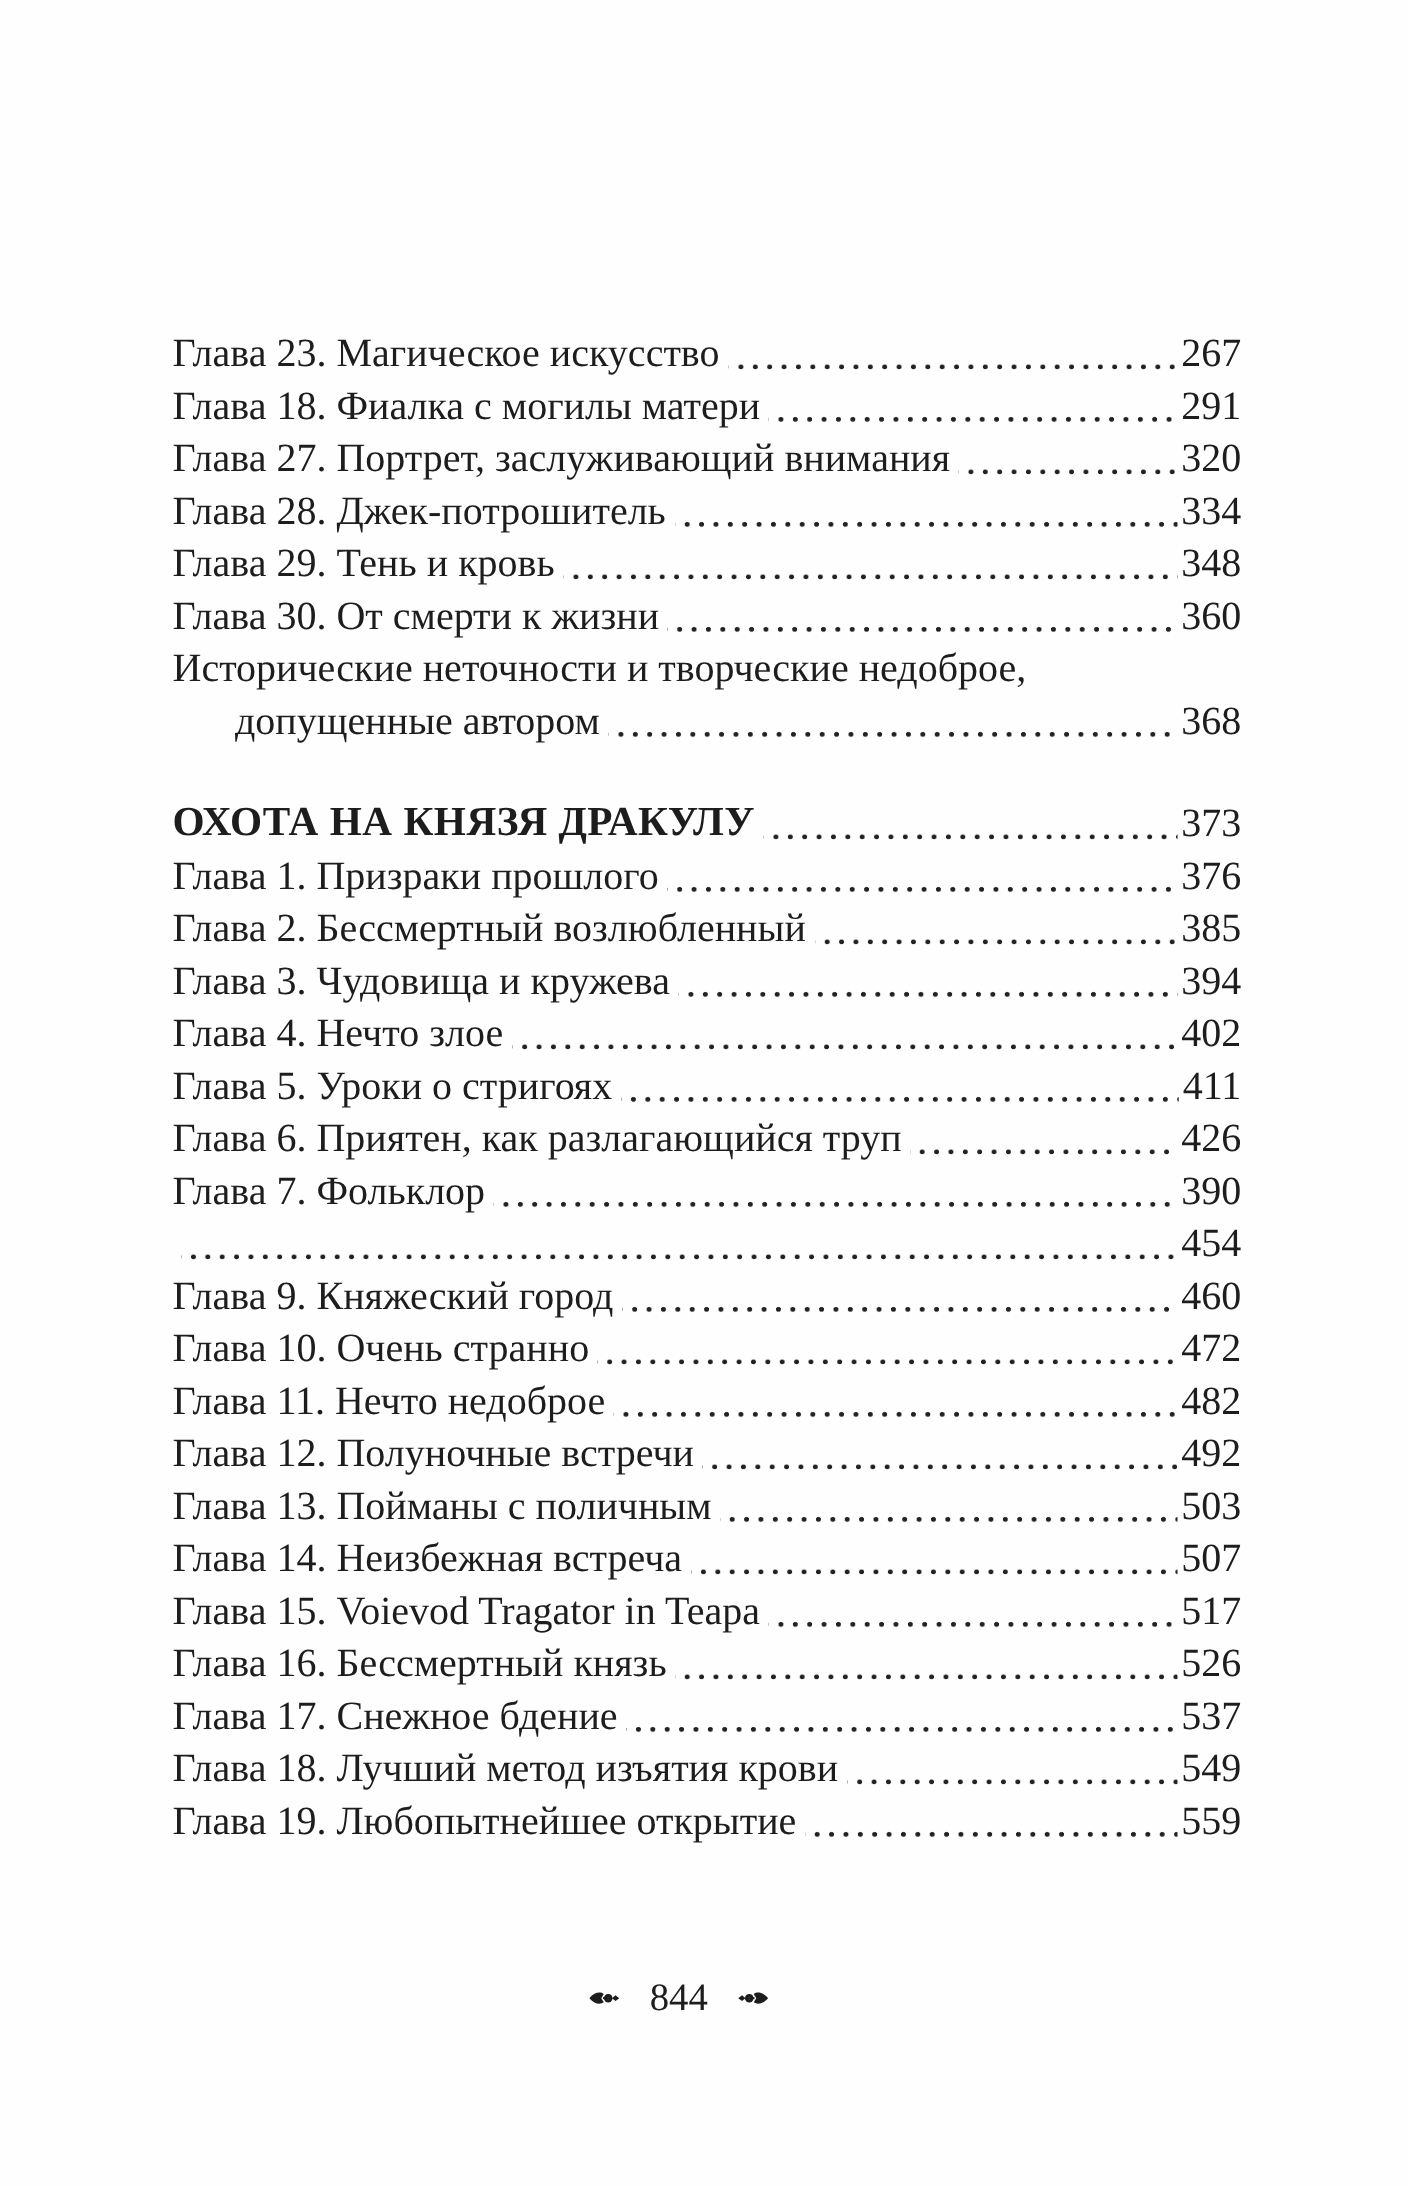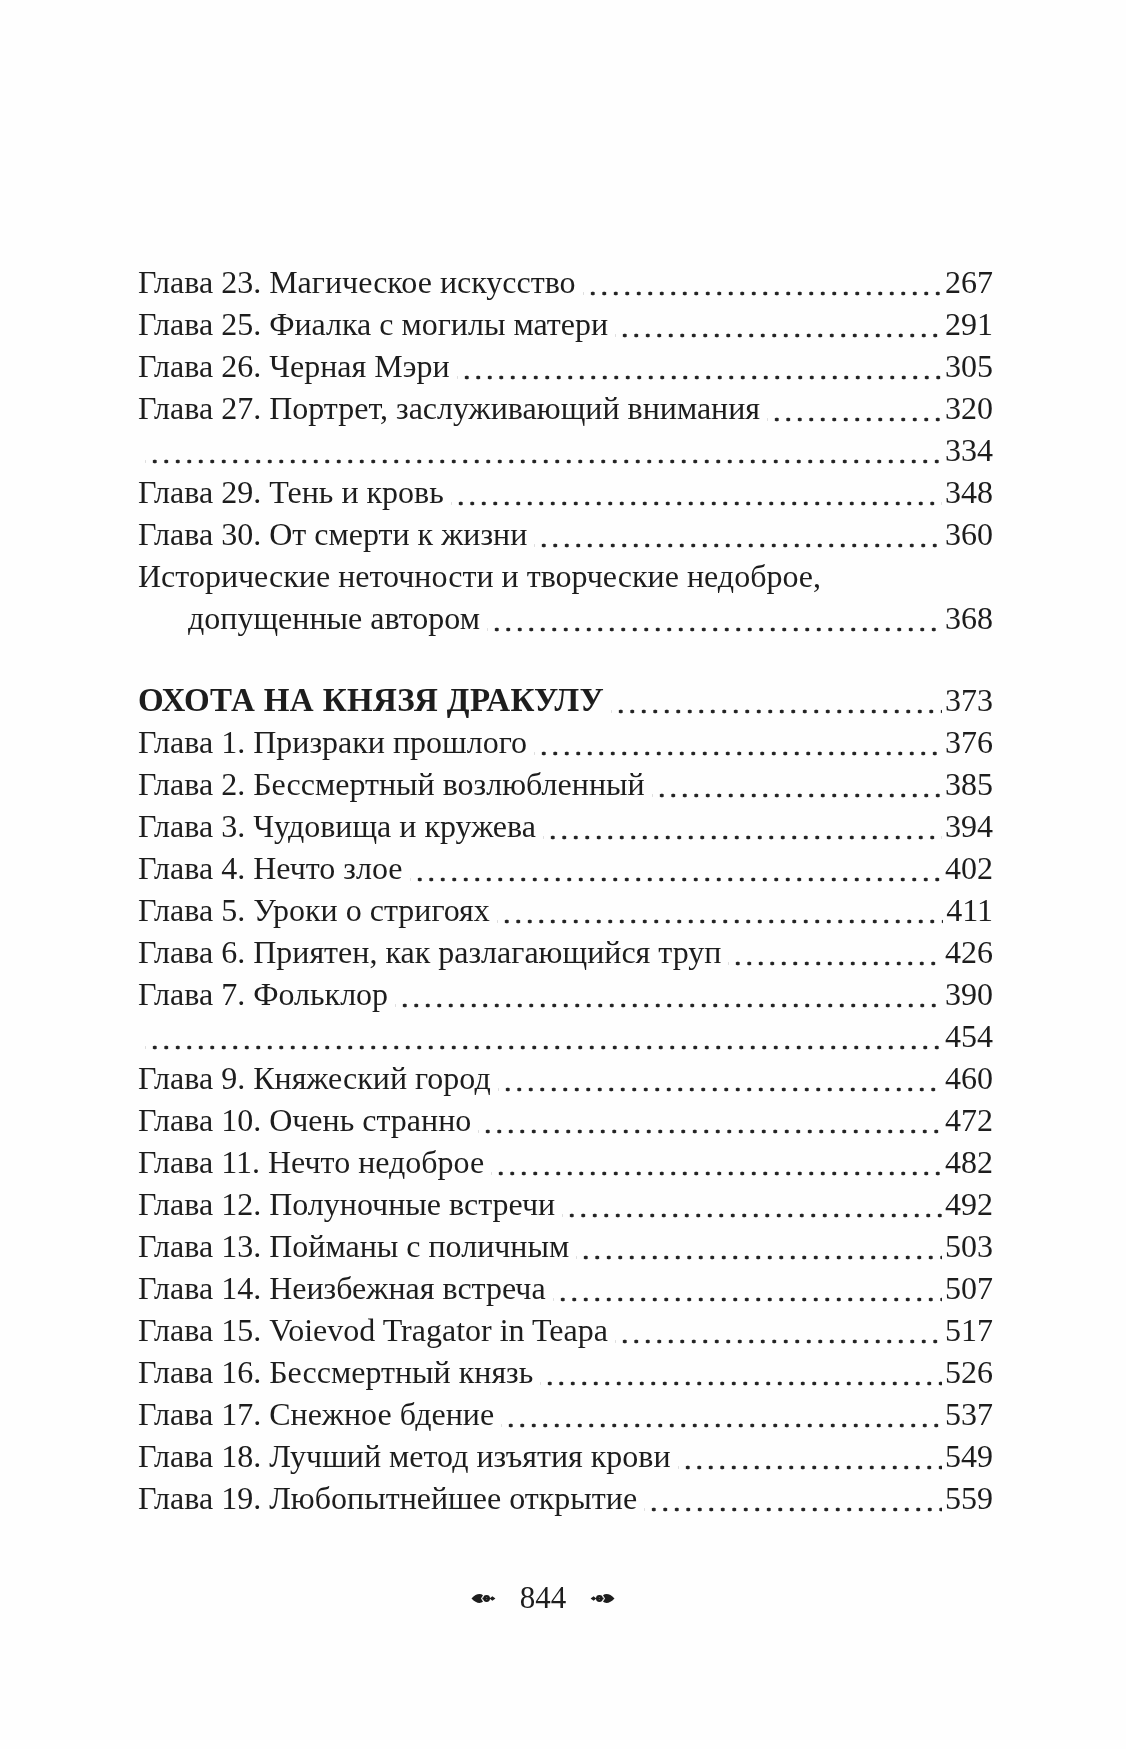--- a/index.html
+++ b/index.html
@@ -67,35 +67,31 @@
 
 <div class="page">
 
   <div class="toc">
       <div class="row">
         <span class="title">Глава 23. Магическое искусство</span>
         <span class="leader"></span>
         <span class="pagenum">267</span>
       </div>
       <div class="row">
-        <span class="title">Глава 25. Фиалка с могилы матери</span>
+        <span class="title">Глава 18. Фиалка с могилы матери</span>
         <span class="leader"></span>
         <span class="pagenum">291</span>
       </div>
       <div class="row">
-        <span class="title">Глава 26. Черная Мэри</span>
-        <span class="leader"></span>
-        <span class="pagenum">305</span>
-      </div>
-      <div class="row">
         <span class="title">Глава 27. Портрет, заслуживающий внимания</span>
         <span class="leader"></span>
         <span class="pagenum">320</span>
       </div>
       <div class="row">
+        <span class="title">Глава 28. Джек-потрошитель</span>
         <span class="leader"></span>
         <span class="pagenum">334</span>
       </div>
       <div class="row">
         <span class="title">Глава 29. Тень и кровь</span>
         <span class="leader"></span>
         <span class="pagenum">348</span>
       </div>
       <div class="row">
         <span class="title">Глава 30. От смерти к жизни</span>

